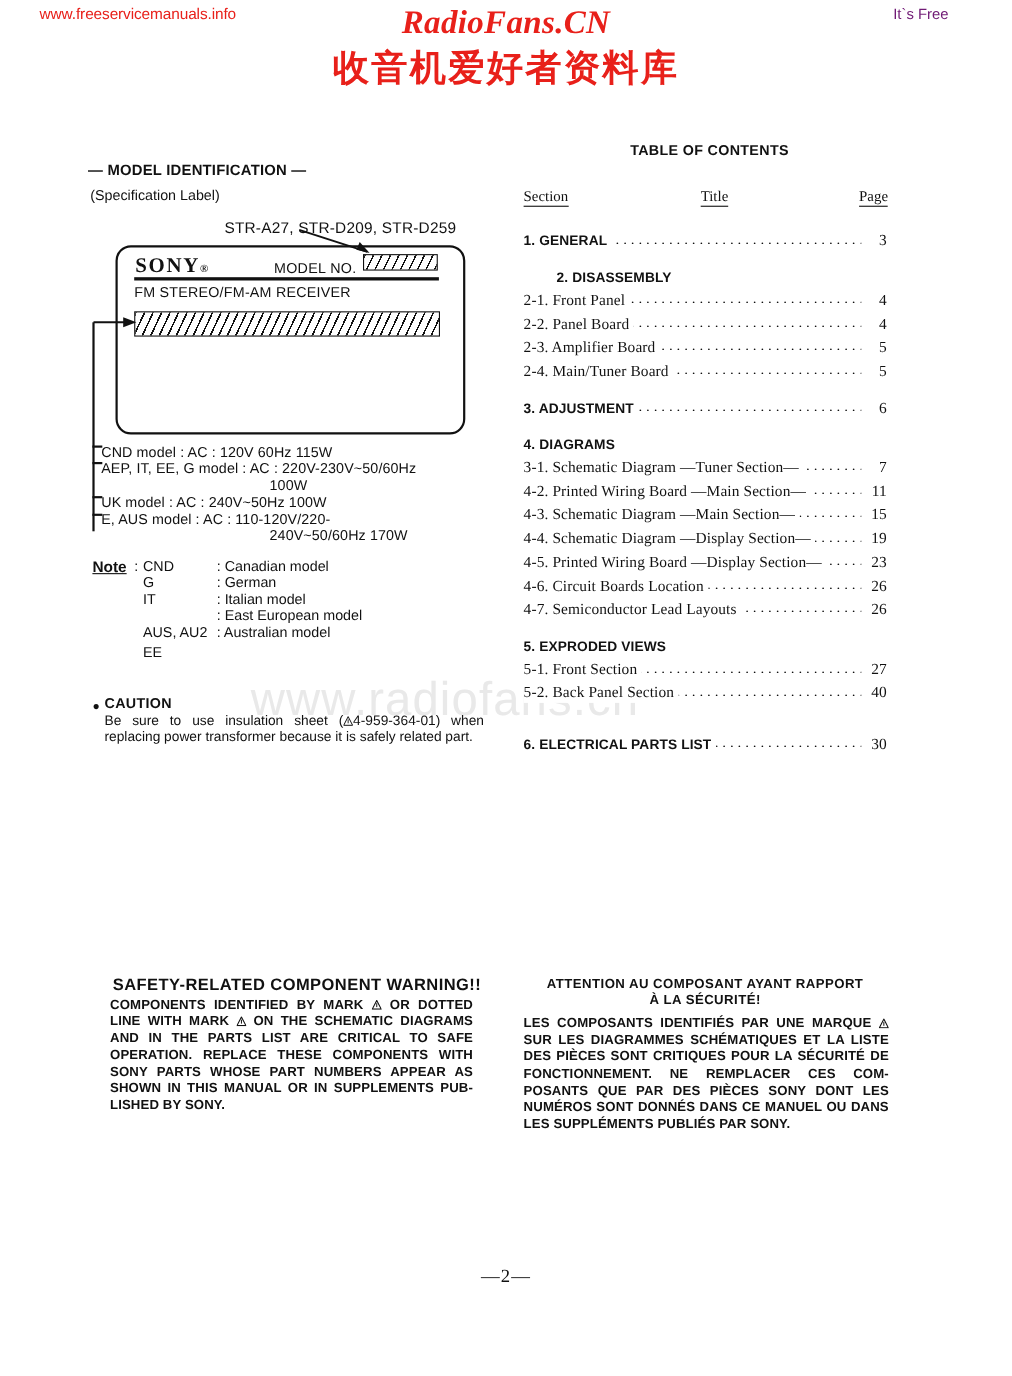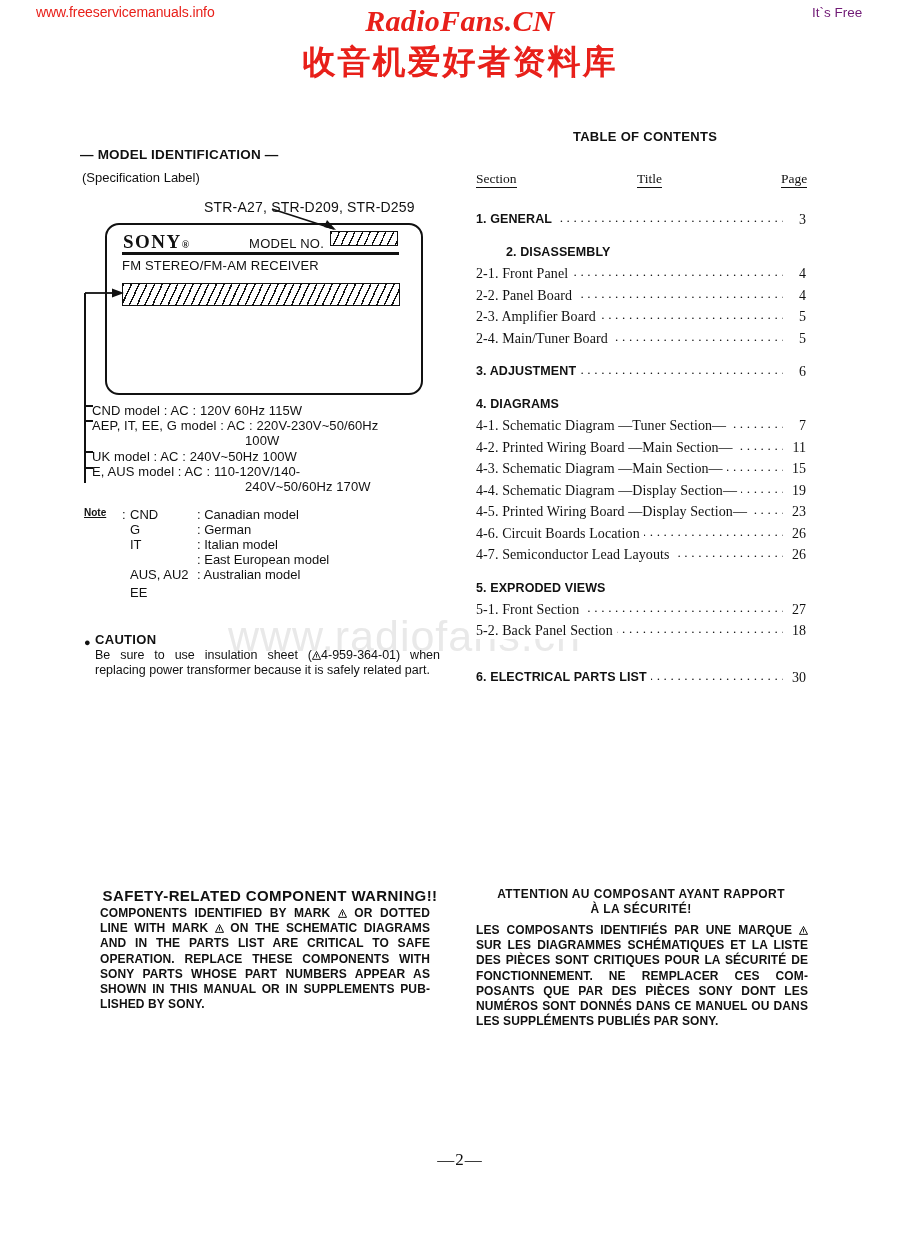--- a/index.html
+++ b/index.html
@@ -145,21 +145,21 @@
   #volt-aep   { left: 92px;  top: 418px; }
   #volt-aep2  { left: 245px; top: 433px; }
   #volt-uk    { left: 92px;  top: 449px; }
   #volt-eaus  { left: 92px;  top: 464px; }
   #volt-eaus2 { left: 245px; top: 479px; }
 
   .tick { position: absolute; width: 9px; height: 2px; background: #111; left: 84px; }
 
   #note-label {
     left: 84px; top: 507px;
-    font-size: 10px;
+    font-size: 14px;
     font-weight: bold;
     text-decoration: underline;
   }
   #note-colon { left: 122px; top: 507px; font-size: 13px; }
   .note-key  { left: 130px; font-size: 13px; }
   .note-val  { left: 197px; font-size: 13px; }
 
   #caution-bullet {
     left: 84px; top: 636px;
     font-size: 11px;
@@ -304,21 +304,21 @@
 <div class="abs" id="bracket-vert"></div>
 <div class="tick" style="top:405px;"></div>
 <div class="tick" style="top:420px;"></div>
 <div class="tick" style="top:451px;"></div>
 <div class="tick" style="top:467px;"></div>
 
 <div class="abs volt-line" id="volt-cnd">CND  model : AC : 120V  60Hz  115W</div>
 <div class="abs volt-line" id="volt-aep">AEP, IT, EE, G  model : AC : 220V-230V~50/60Hz</div>
 <div class="abs volt-line" id="volt-aep2">100W</div>
 <div class="abs volt-line" id="volt-uk">UK  model : AC : 240V~50Hz  100W</div>
-<div class="abs volt-line" id="volt-eaus">E, AUS  model : AC : 110-120V/140-</div>
+<div class="abs volt-line" id="volt-eaus">E, AUS  model : AC : 110-120V/220-</div>
 <div class="abs volt-line" id="volt-eaus2">240V~50/60Hz  170W</div>
 
 <div class="abs" id="note-label">Note</div>
 <div class="abs" id="note-colon">:</div>
 
 <div class="abs note-key" style="top:507px;">CND</div>
 <div class="abs note-val" style="top:507px;">: Canadian  model</div>
 <div class="abs note-key" style="top:522px;">G</div>
 <div class="abs note-val" style="top:522px;">: German</div>
 <div class="abs note-key" style="top:537px;">IT</div>
@@ -373,21 +373,21 @@
     <div class="toc-row" style="top: 364px;">
       <span class="lbl toc-major">3. ADJUSTMENT</span>
       <span class="dts">························································································································</span>
       <span class="pg">6</span>
     </div>
     <div class="toc-row" style="top: 397px;">
       <span class="lbl toc-major">4. DIAGRAMS</span>
       <span class="pg"></span>
     </div>
     <div class="toc-row" style="top: 418px;">
-      <span class="lbl toc-sub">4-1. Schematic  Diagram —Tuner  Section—</span>
+      <span class="lbl toc-sub">3-1. Schematic  Diagram —Tuner  Section—</span>
       <span class="dts">························································································································</span>
       <span class="pg">7</span>
     </div>
     <div class="toc-row" style="top: 439.5px;">
       <span class="lbl toc-sub">4-2. Printed  Wiring  Board —Main  Section—</span>
       <span class="dts">························································································································</span>
       <span class="pg">11</span>
     </div>
     <div class="toc-row" style="top: 461px;">
       <span class="lbl toc-sub">4-3. Schematic  Diagram —Main  Section—</span>
@@ -419,21 +419,21 @@
       <span class="pg"></span>
     </div>
     <div class="toc-row" style="top: 601.5px;">
       <span class="lbl toc-sub">5-1. Front  Section</span>
       <span class="dts">························································································································</span>
       <span class="pg">27</span>
     </div>
     <div class="toc-row" style="top: 623px;">
       <span class="lbl toc-sub">5-2. Back  Panel  Section</span>
       <span class="dts">························································································································</span>
-      <span class="pg">18</span>
+      <span class="pg">40</span>
     </div>
     <div class="toc-row" style="top: 659px; margin-top: 11px;">
       <span class="lbl toc-major">6. ELECTRICAL PARTS LIST</span>
       <span class="dts">························································································································</span>
       <span class="pg">30</span>
     </div>
   </div>
 
 <div class="abs" id="warn-left-title">SAFETY-RELATED  COMPONENT  WARNING!!</div>
 <div class="abs" id="warn-left-body"><span>COMPONENTS IDENTIFIED BY MARK </span><svg class="warn-tri" viewBox="0 0 10 10">

